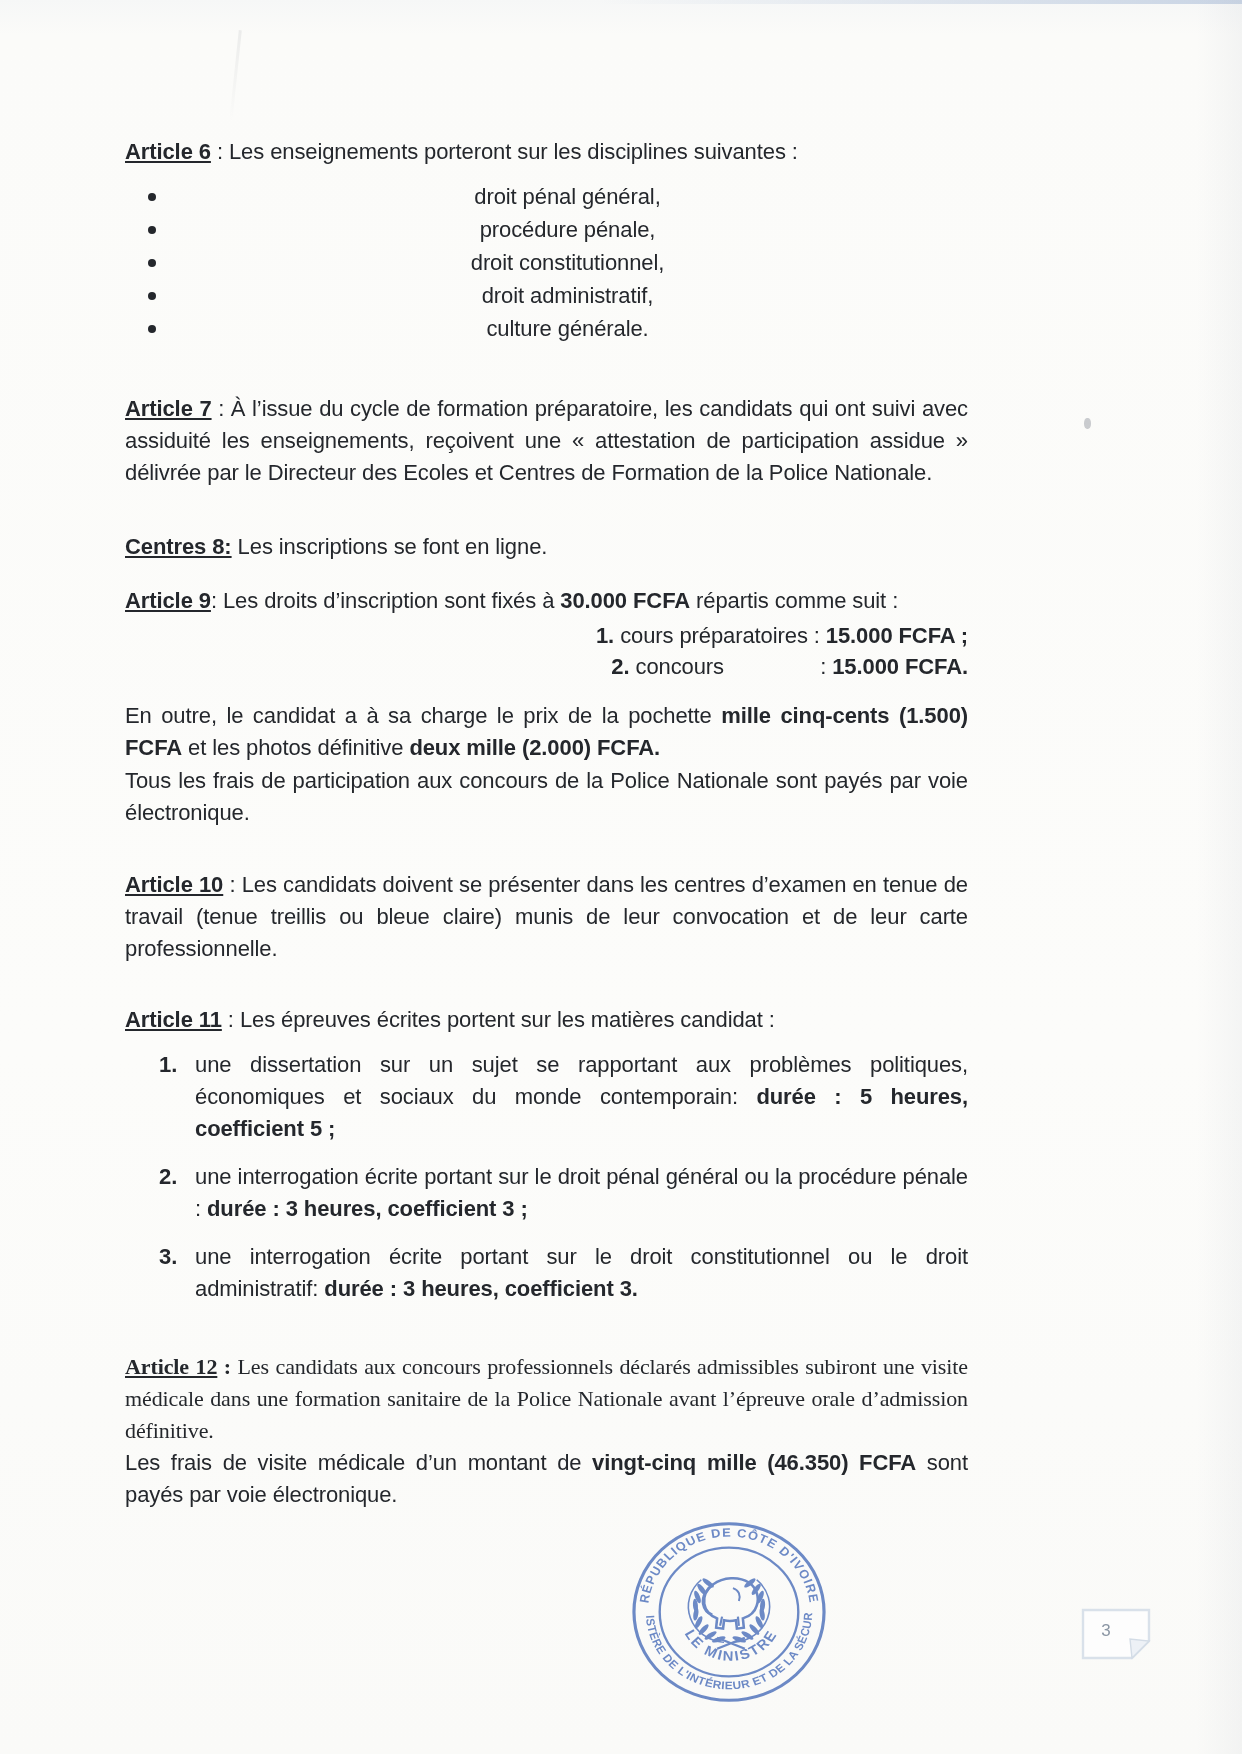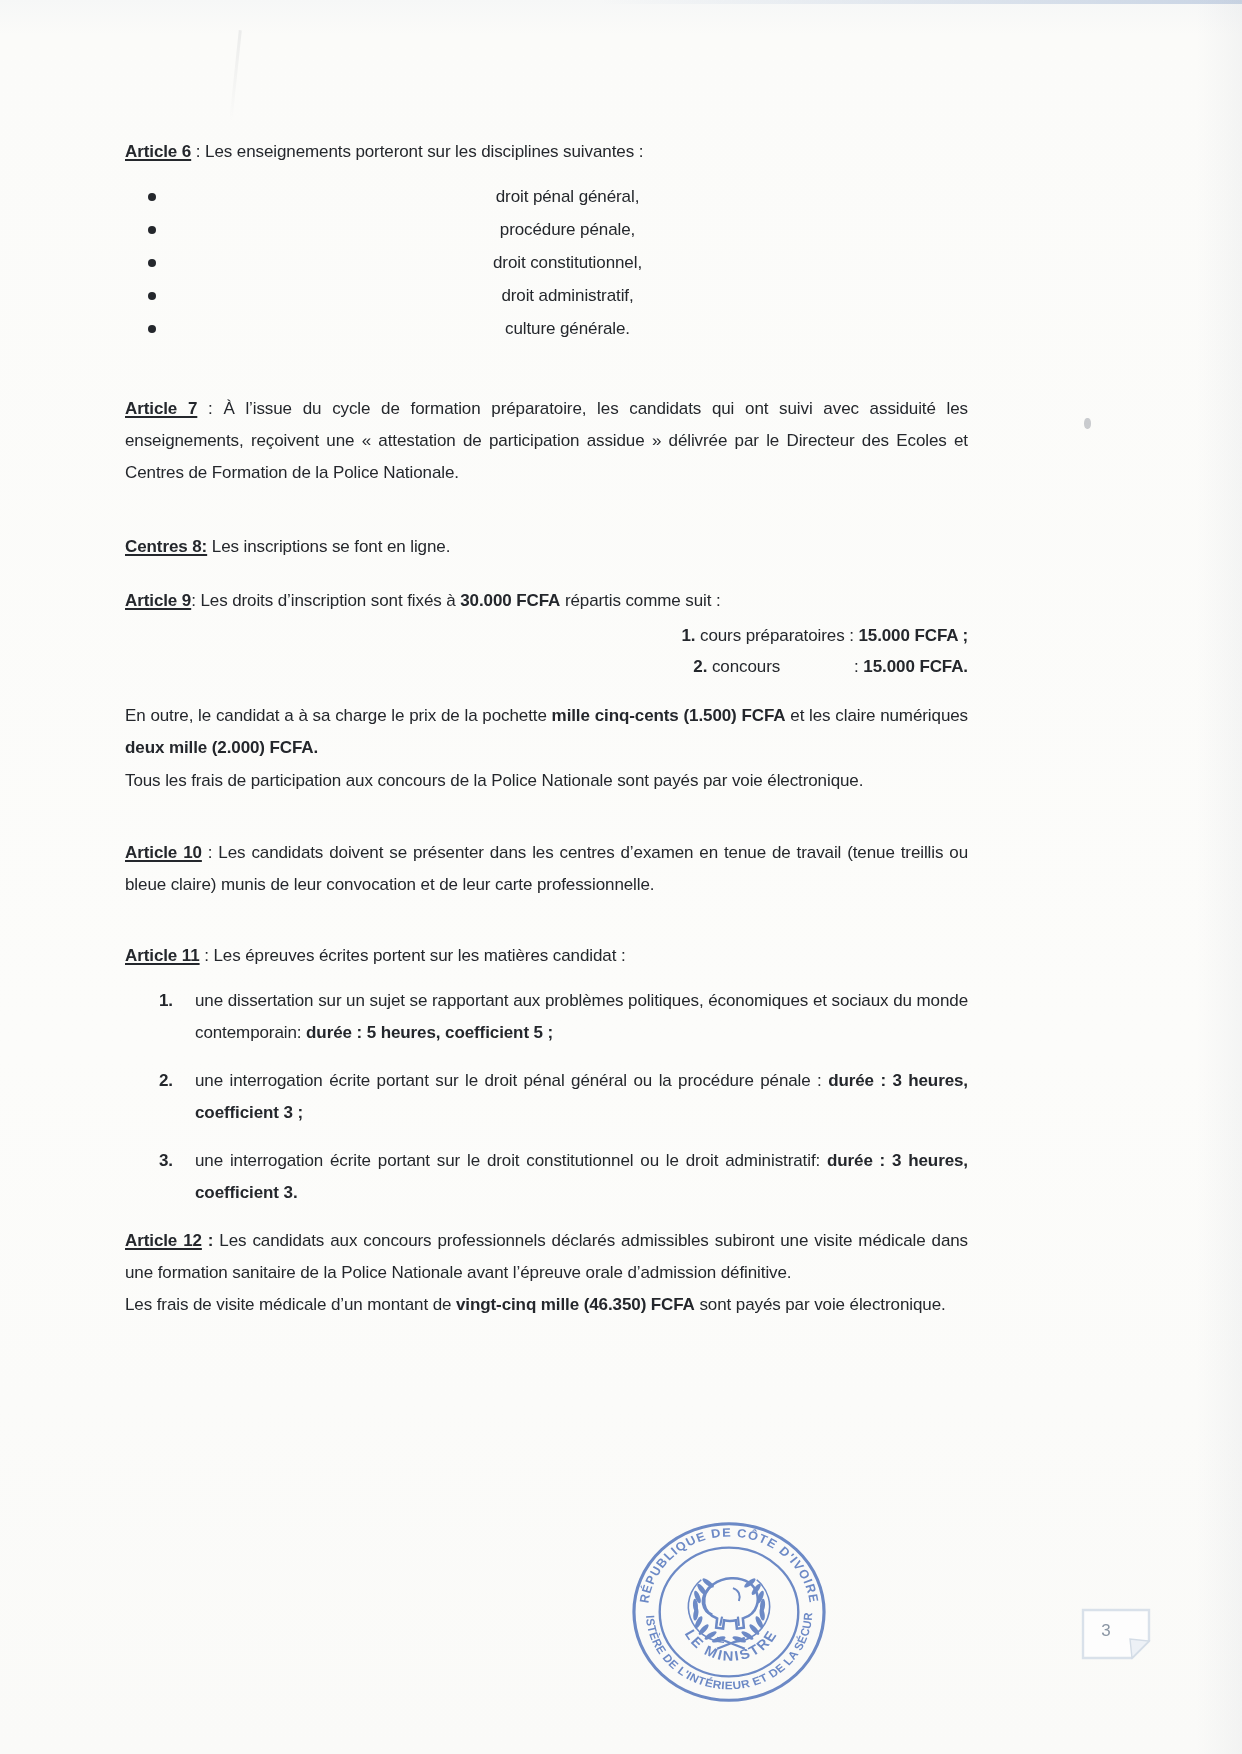--- a/index.html
+++ b/index.html
@@ -8,37 +8,37 @@
     font-family:"Liberation Sans",sans-serif;color:var(--ink,#24272c);}
   .top-edge{position:absolute;top:0;left:600px;right:0;height:4px;
     background:linear-gradient(90deg,rgba(185,200,222,0),rgba(185,200,222,.75));}
   .edge-shade{position:absolute;right:0;top:0;width:46px;height:100%;
     background:linear-gradient(270deg,rgba(185,190,200,.12),rgba(185,190,200,0));}
   .crease{position:absolute;left:234px;top:30px;width:3px;height:92px;transform:rotate(6deg);
     background:linear-gradient(180deg,rgba(100,105,115,.10),rgba(100,105,115,0));}
   .speck{position:absolute;left:1084px;top:418px;width:7px;height:11px;border-radius:45%;
     background:rgba(110,115,125,.35);filter:blur(.5px);}
   .content{position:absolute;left:125px;top:136px;width:843px;
-    font-size:17px;line-height:32px;letter-spacing:-0.1px;}
+    font-size:22px;line-height:32px;letter-spacing:-0.1px;}
   .content p{margin:0;text-align:justify;}
   .b{font-weight:700;}
   .u{text-decoration:underline;text-decoration-thickness:2px;text-underline-offset:2px;}
   ul.bullets{list-style:none;margin:12px 0 0 0;padding:0;}
   ul.bullets li{position:relative;padding-left:42px;line-height:33px;text-align:center;}
   ul.bullets .dot{position:absolute;left:23px;top:13px;width:8px;height:8px;border-radius:50%;
     background:var(--ink,#24272c);}
   #a7{margin-top:48px;} #a8{margin-top:42px;} #a9{margin-top:22px;}
   .a9-items{margin:3px 0 0 320px;}
   .a9-items p{line-height:31px;text-align:right;}
   #p-outre{margin-top:18px;} #p-tous{margin-top:1px;}
   #a10{margin-top:40px;} #a11{margin-top:39px;}
   .item{position:relative;padding-left:70px;}
   .item .num{position:absolute;left:34px;top:0;font-weight:700;}
   #it1{margin-top:13px;} #it2{margin-top:16px;} #it3{margin-top:16px;}
-  #a12{margin-top:16px;} #a12b{margin-top:0;}
+  #a12{margin-top:46px;font-family:Liberation Serif, serif;} #a12b{margin-top:0;}
   .stamp{position:absolute;left:630px;top:1520px;width:198px;height:184px;
     opacity:.82;mix-blend-mode:multiply;}
   .stamp text{font-family:"Liberation Sans",sans-serif;fill:var(--stamp,#4e72c0);}
   .st-stroke{fill:none;stroke:var(--stamp,#4e72c0);}
   .st-fill{fill:var(--stamp,#4e72c0);stroke:none;}
   .ring-top{font-size:13px;letter-spacing:1.2px;font-weight:600;}
   .ring-bottom{font-size:12px;letter-spacing:.4px;font-weight:600;}
   .inner-text{font-size:15px;letter-spacing:2px;font-weight:700;}
   .pagemark{position:absolute;left:1081px;top:1608px;width:70px;height:52px;}
   .pagemark text{font-family:"Liberation Sans",sans-serif;font-size:17px;fill:#8b96a4;}
@@ -66,21 +66,21 @@
     <p id="a7"><span class="b u">Article 7</span><span class=""> : À l’issue du cycle de formation préparatoire, les candidats qui ont suivi avec assiduité les enseignements, reçoivent une « attestation de participation assidue » délivrée par le Directeur des Ecoles et Centres de Formation de la Police Nationale.</span></p>
 
     <p id="a8"><span class="b u">Centres 8:</span><span class=""> Les inscriptions se font en ligne.</span></p>
 
     <p id="a9"><span class="b u">Article 9</span><span class="">: Les droits d’inscription sont fixés à </span><span class="b ">30.000 FCFA</span><span class=""> répartis comme suit :</span></p>
     <div class="a9-items">
       <p><span class="b ">1.</span><span class=""> cours préparatoires : </span><span class="b ">15.000 FCFA ;</span></p>
       <p><span class="b ">2.</span><span class=""> concours</span><span class="">&nbsp;&nbsp;&nbsp;&nbsp;&nbsp;&nbsp;&nbsp;&nbsp;&nbsp;&nbsp;&nbsp;&nbsp;&nbsp;&nbsp;&nbsp;&nbsp;: </span><span class="b ">15.000 FCFA.</span></p>
     </div>
 
-    <p id="p-outre"><span class="">En outre, le candidat a à sa charge le prix de la pochette </span><span class="b ">mille cinq-cents (1.500) FCFA</span><span class=""> et les claire numériques </span><span class="b ">deux mille (2.000) FCFA.</span></p>
+    <p id="p-outre"><span class="">En outre, le candidat a à sa charge le prix de la pochette </span><span class="b ">mille cinq-cents (1.500) FCFA</span><span class=""> et les photos définitive </span><span class="b ">deux mille (2.000) FCFA.</span></p>
 
     <p id="p-tous"><span class="">Tous les frais de participation aux concours de la Police Nationale sont payés par voie électronique.</span></p>
 
     <p id="a10"><span class="b u">Article 10</span><span class=""> : Les candidats doivent se présenter dans les centres d’examen en tenue de travail (tenue treillis ou bleue claire) munis de leur convocation et de leur carte professionnelle.</span></p>
 
     <p id="a11"><span class="b u">Article 11</span><span class=""> : Les épreuves écrites portent sur les matières candidat :</span></p>
     <div id="it1" class="item">
       <span class="num">1.</span>
       <p><span class="">une dissertation sur un sujet se rapportant aux problèmes politiques, économiques et sociaux du monde contemporain: </span><span class="b ">durée : 5 heures, coefficient 5 ;</span></p>
     </div>

